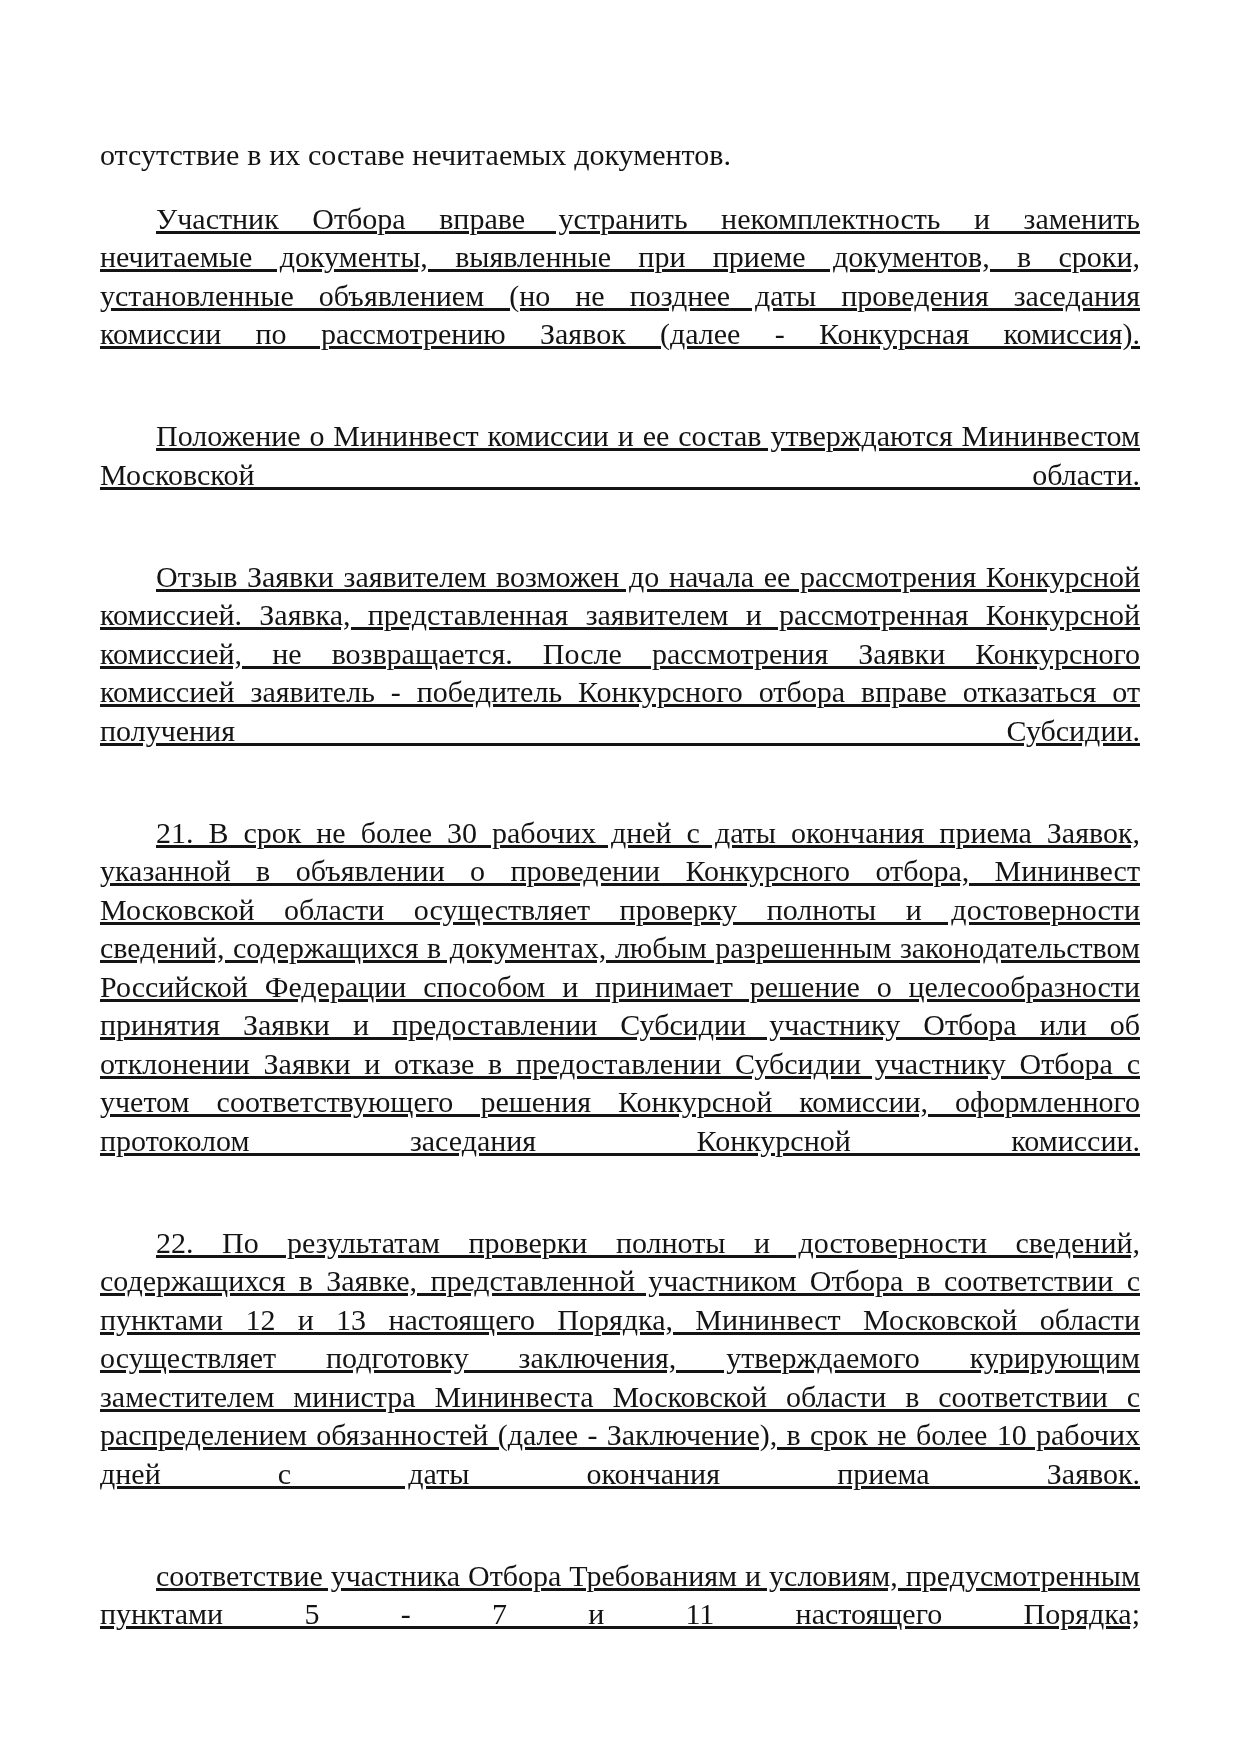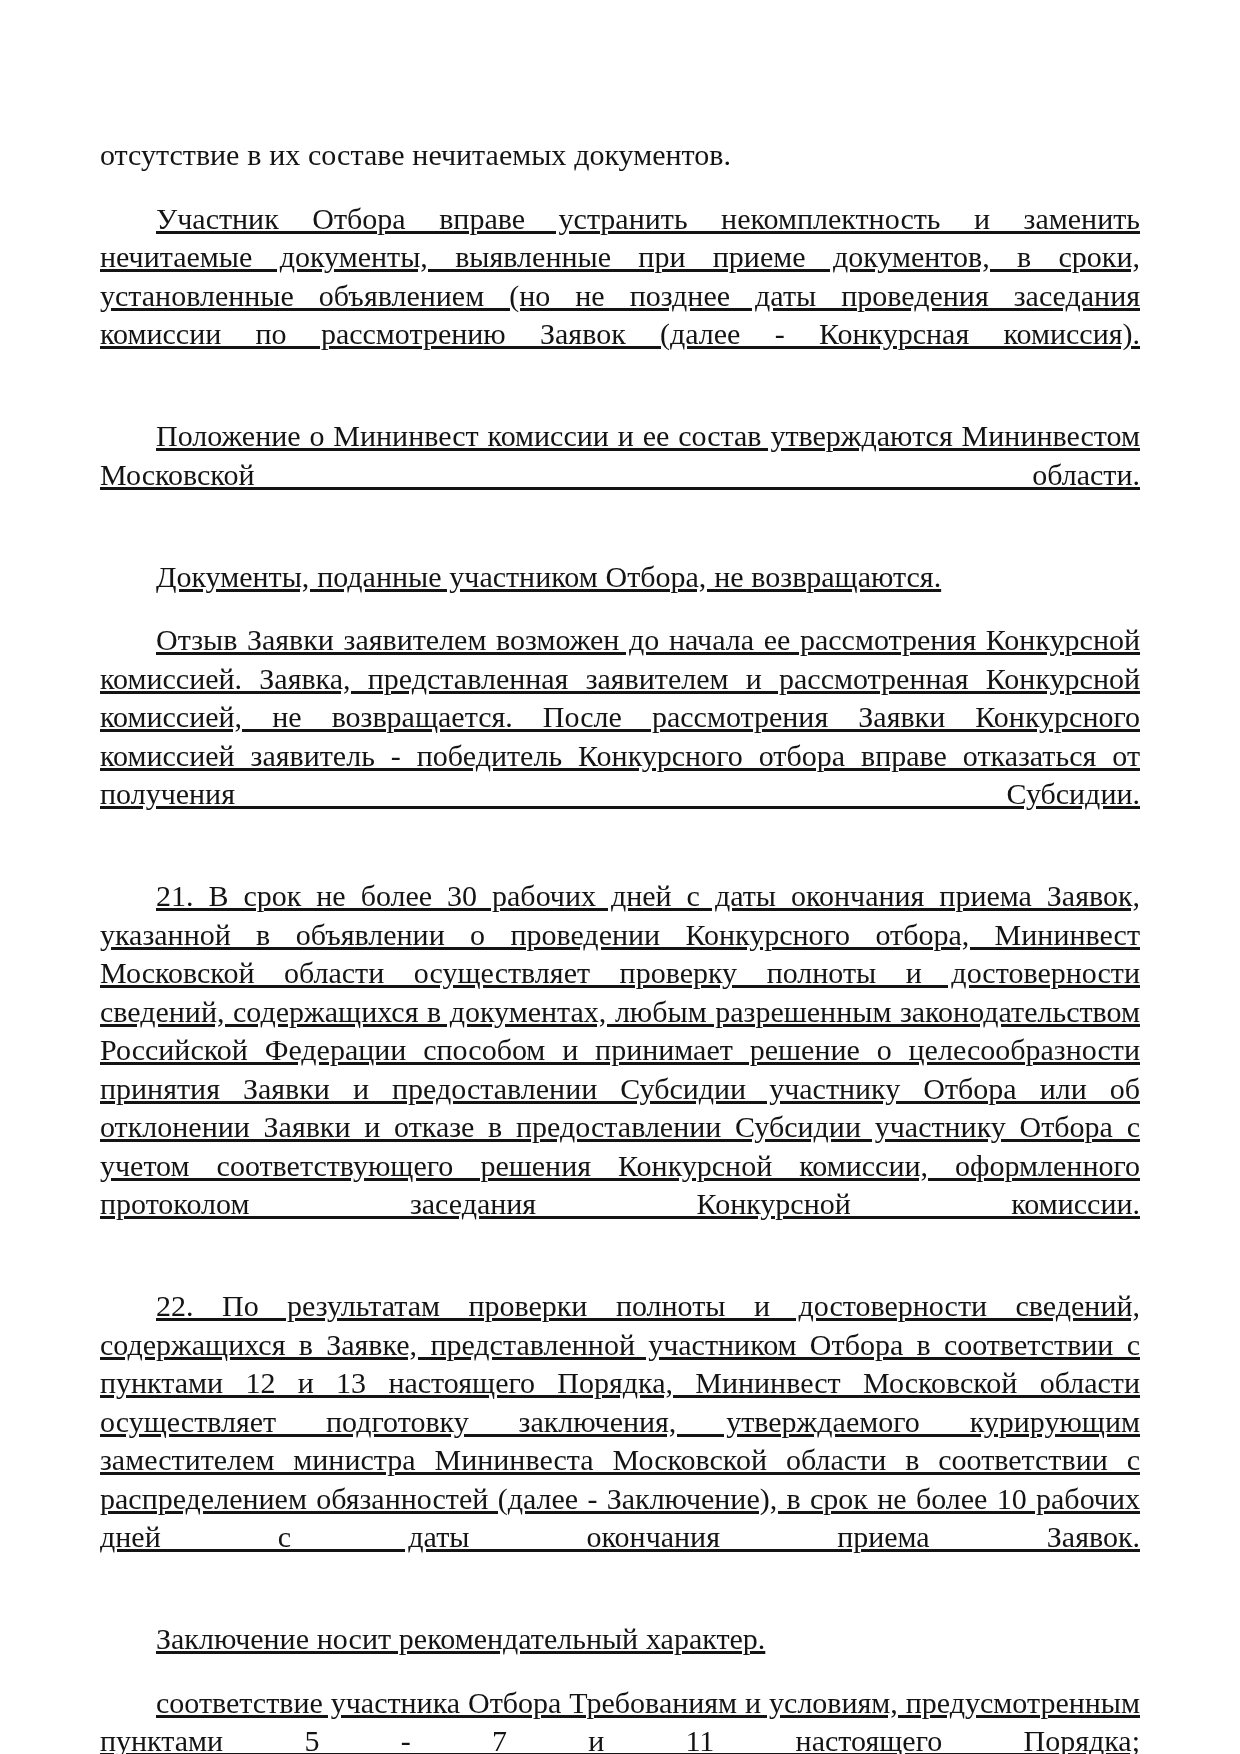--- a/index.html
+++ b/index.html
@@ -66,27 +66,25 @@
 
 <div id="page">
   <div id="page-body">
 
     <p class="para flush nostretch">отсутствие в их составе нечитаемых документов.</p>
 
     <p class="para gap-2">Участник Отбора вправе устранить некомплектность и заменить нечитаемые документы, выявленные при приеме документов, в сроки, установленные объявлением (но не позднее даты проведения заседания комиссии по рассмотрению Заявок (далее - Конкурсная комиссия).</p>
 
     <p class="para gap-2">Положение о Мининвест комиссии и ее состав утверждаются Мининвестом Московской области.</p>
 
-    <p class="para gap-2 nostretch">Документы, поданные участником Отбора, не возвращаются.</p>
 
     <p class="para gap-2">Отзыв Заявки заявителем возможен до начала ее рассмотрения Конкурсной комиссией. Заявка, представленная заявителем и рассмотренная Конкурсной комиссией, не возвращается. После рассмотрения Заявки Конкурсного комиссией заявитель - победитель Конкурсного отбора вправе отказаться от получения Субсидии.</p>
 
     <p class="para gap-2">21. В срок не более 30 рабочих дней с даты окончания приема Заявок, указанной в объявлении о проведении Конкурсного отбора, Мининвест Московской области осуществляет проверку полноты и достоверности сведений, содержащихся в документах, любым разрешенным законодательством Российской Федерации способом и принимает решение о целесообразности принятия Заявки и предоставлении Субсидии участнику Отбора или об отклонении Заявки и отказе в предоставлении Субсидии участнику Отбора с учетом соответствующего решения Конкурсной комиссии, оформленного протоколом заседания Конкурсной комиссии.</p>
 
     <p class="para gap-2">22. По результатам проверки полноты и достоверности сведений, содержащихся в Заявке, представленной участником Отбора в соответствии с пунктами 12 и 13 настоящего Порядка, Мининвест Московской области осуществляет подготовку заключения, утверждаемого курирующим заместителем министра Мининвеста Московской области в соответствии с распределением обязанностей (далее - Заключение), в срок не более 10 рабочих дней с даты окончания приема Заявок.</p>
 
-    <p class="para gap-2 nostretch">Заключение носит рекомендательный характер.</p>
 
 
     <p class="para gap-2">соответствие участника Отбора Требованиям и условиям, предусмотренным пунктами 5 - 7 и 11 настоящего Порядка;</p>
 
   </div>
 </div>
 
 </body></html>

